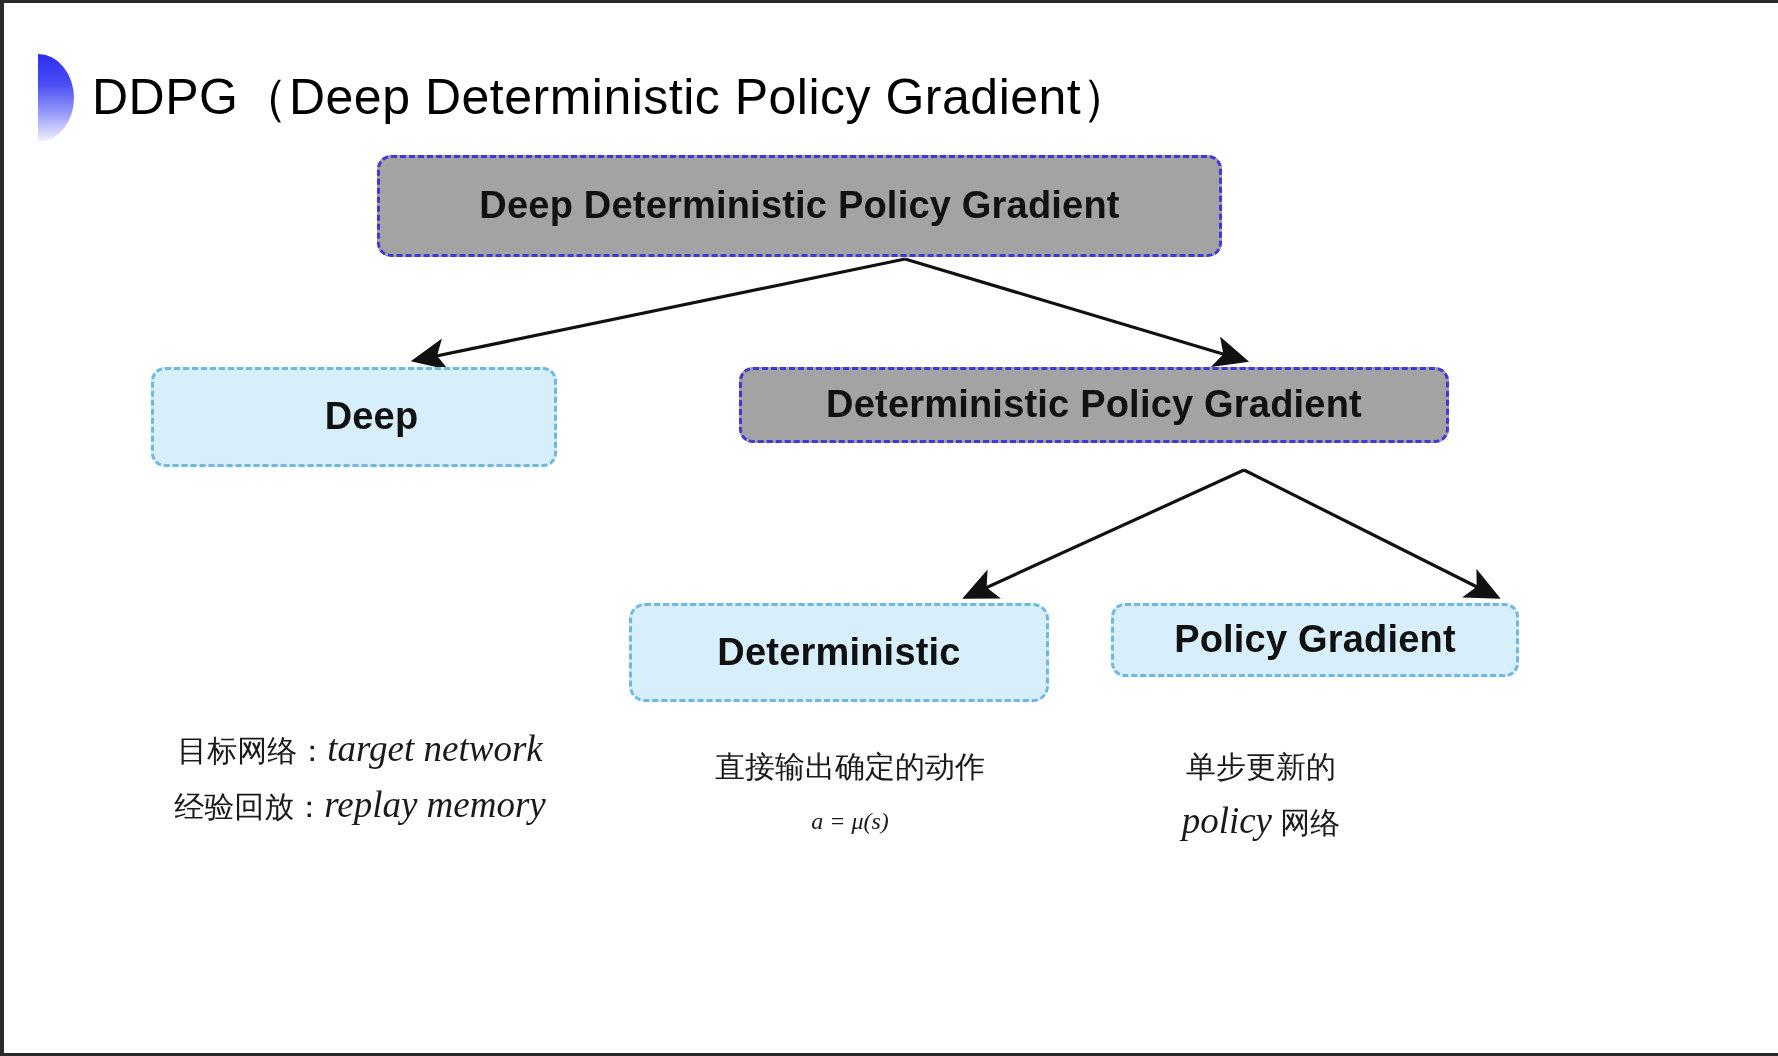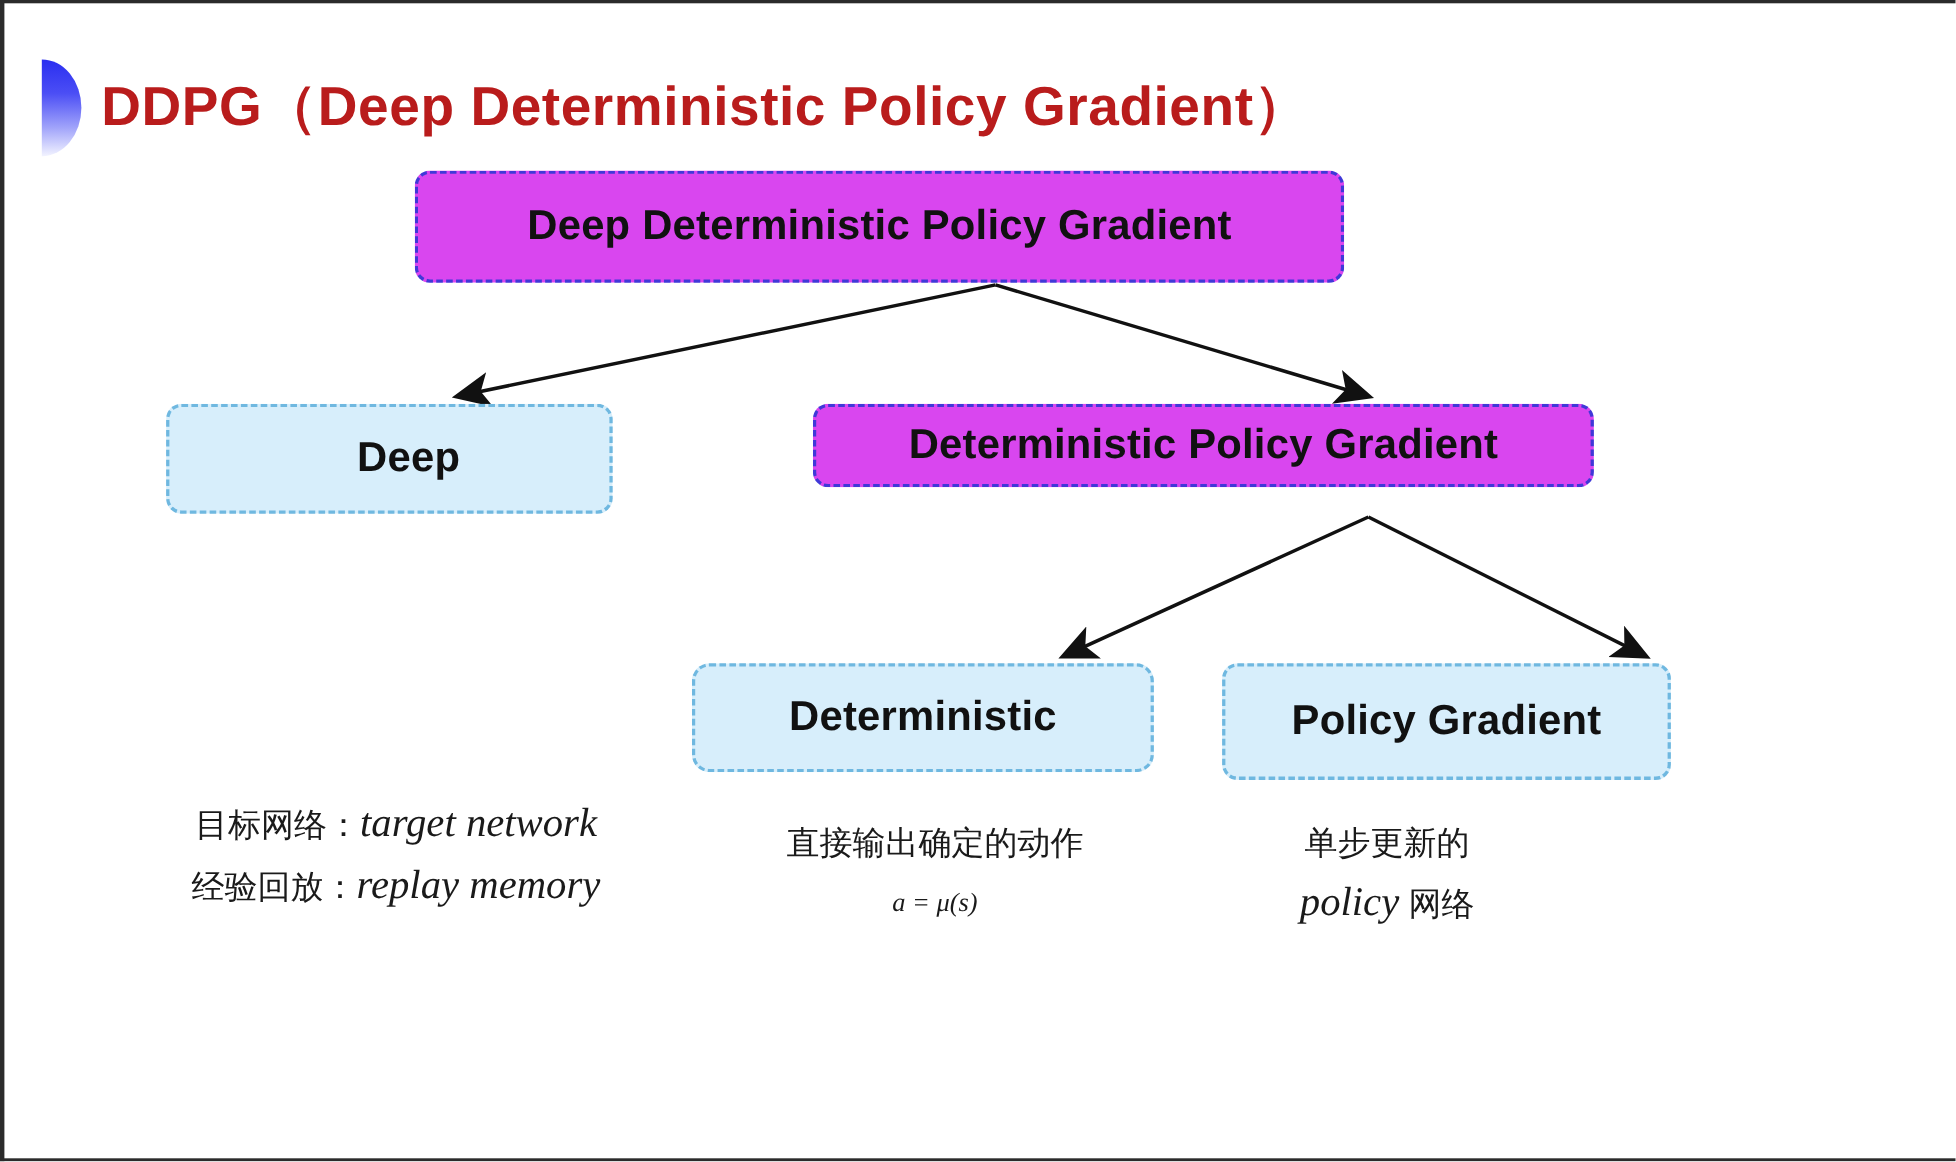--- a/index.html
+++ b/index.html
@@ -47,62 +47,62 @@
     border-top-right-radius: 36px 44px;
     border-bottom-right-radius: 36px 44px;
     background: linear-gradient(to bottom, #2a2ef0 0%, #4b4ef5 35%, #9fa2fa 70%, #f2f3ff 100%);
   }
   #page-title {
     position: absolute;
     left: 92px;
     top: 60px;
     font-size: 50px;
     line-height: 74px;
-    color: #b91c1c;
-    font-weight: 700;
+    color: #000000;
+    font-weight: 400;
     letter-spacing: 0.5px;
     white-space: nowrap;
   }
 
   
   .node {
     position: absolute;
     box-sizing: border-box;
     display: flex;
     align-items: center;
     justify-content: center;
     border-radius: 14px;
     border-style: dashed;
     border-width: 3px;
     text-align: center;
     color: #111111;
   }
   .node-purple {
-    background: #d946ef;
+    background: #a3a3a3;
     border-color: #4038d8;
   }
   .node-cyan {
     background: #d7eefb;
     border-color: #6fb8e0;
   }
   .node-label {
     font-size: 38px;
     font-weight: 600;
     line-height: 1.1;
     color: #111111;
     letter-spacing: 0.2px;
     white-space: nowrap;
   }
 
   
   #node-root      { left: 377px;  top: 155px; width: 845px;  height: 102px; }
   #node-deep      { left: 151px;  top: 367px; width: 406px;  height: 100px; padding-left: 35px; }
   #node-dpg       { left: 739px;  top: 367px; width: 710px;  height: 76px; }
   #node-det       { left: 629px;  top: 603px; width: 420px;  height: 99px; border-radius: 16px;  }
-  #node-pg        { left: 1111px; top: 603px; width: 408px;  height: 106px;  }
+  #node-pg        { left: 1111px; top: 603px; width: 408px;  height: 74px;  }
 
   
   #arrow-layer {
     position: absolute;
     left: 0; top: 0;
     width: 1778px;
     height: 1056px;
     pointer-events: none;
   }
 

